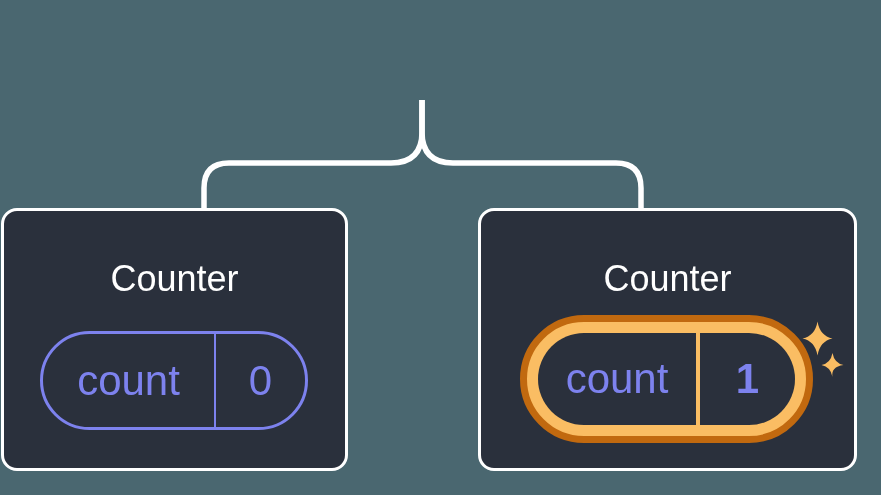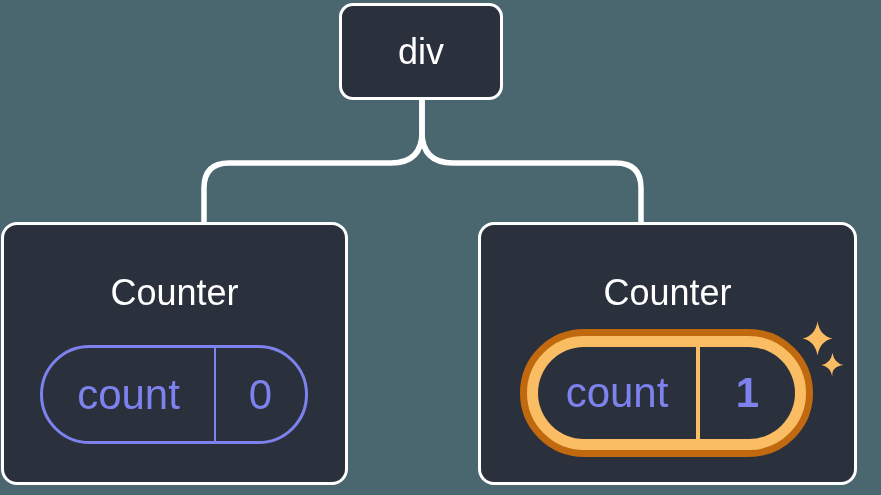--- a/index.html
+++ b/index.html
@@ -31,21 +31,21 @@
     width: 164px; height: 97px;
     border-radius: 14px;
     display: flex; align-items: center; justify-content: center;
   }
   .root-label {
     color: #ffffff;
     font-size: 36px;
     font-weight: 500;
   }
   .child-node {
-    top: 222px;
+    top: 208px;
     height: 263px;
     border-radius: 16px;
   }
   .child-left  { left: 1px;   width: 347px; }
   .child-right { left: 478px; width: 379px; }
   .node-title {
     position: absolute;
     left: 0; top: 50px;
     width: 100%;
     text-align: center;
@@ -110,23 +110,20 @@
 </head>
 <body>
 
 <div class="canvas">
 
   <svg class="connectors" viewBox="0 0 881 495" xmlns="http://www.w3.org/2000/svg">
     <path d="M422 100 L422 132 Q422 163 391 163 L229 163 Q204 163 204 188 L204 223" fill="none" stroke="#ffffff" stroke-width="5.5"></path>
     <path d="M422 100 L422 132 Q422 163 453 163 L616 163 Q641 163 641 188 L641 223" fill="none" stroke="#ffffff" stroke-width="5.5"></path>
   </svg>
 
-  <div class="node root-node">
-    <span class="root-label">div</span>
-  </div>
 
   <div class="node child-node child-left">
     <div class="node-title">Counter</div>
     <div class="state-pill">
       <div class="cell cell-key">count</div>
       <div class="pill-divider"></div>
       <div class="cell cell-val">0</div>
     </div>
   </div>
 

